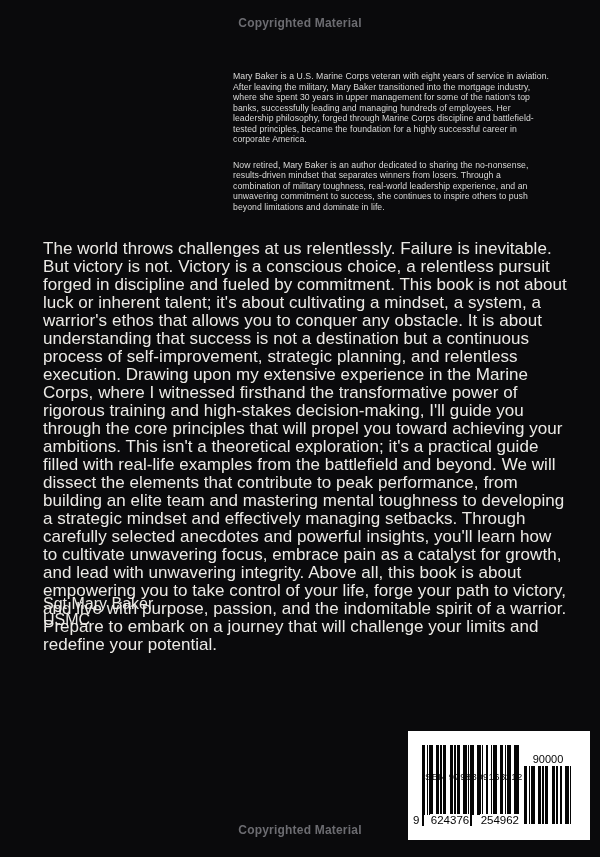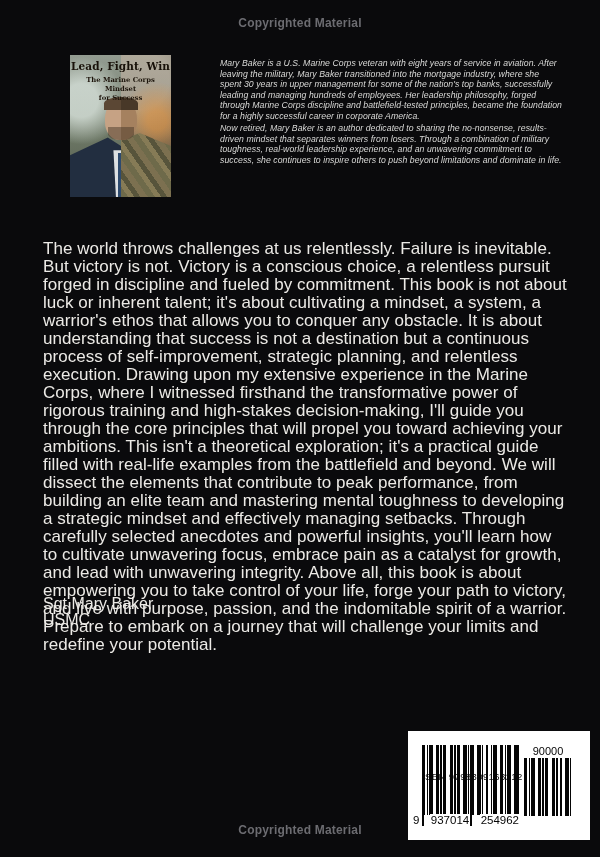--- a/index.html
+++ b/index.html
@@ -91,21 +91,21 @@
     color:#1d150c;
   }
 
   
   .bio {
     position:absolute; left:218px; top:56px; width:347px;
     color:#d9d9d7;
     font-size:8.7px; line-height:10.55px;
     letter-spacing:.05px;
   }
-  .bio p { margin:2px;font-style:italic; }
+  .bio p { margin:15px; }
 
   
   .description {
     position:absolute; left:43px; top:240px; width:525px;
     color:#eceae6;
     font-size:17px; line-height:18px;
     letter-spacing:.05px;
   }
   .signature {
     position:absolute; left:43px; top:596px;
@@ -143,48 +143,34 @@
   .g-mid  { left:58px; }
   .g-right{ left:105.3px; }
   .digits {
     position:absolute; left:0; top:69px; width:108px;
     display:flex; justify-content:space-between;
     background:transparent;
     font-size:11.5px; line-height:13px; color:#050505;
   }
   .digits span { background:#fff; padding:0 1px; }
   .barcode-supp {
-    position:absolute; left:116px; top:14px; width:48px;
+    position:absolute; left:116px; top:22px; width:48px;
   }
   .supp-label {
     text-align:center; font-size:11px; line-height:12px; color:#050505;
   }
   .supp-bars { width:100%; height:58px; margin-top:1px; }
 </style>
 </head>
 <body>
 
 <div class="page">
 
   <div class="copyright top">Copyrighted Material</div>
 
-  <div class="cover">
-    <div class="cover-bg-left"></div>
-    <div class="cover-bg-right"></div>
-    <div class="man-suit"></div>
-    <div class="man-shirt"></div>
-    <div class="man-tie"></div>
-    <div class="man-camo"></div>
-    <div class="man-head"></div>
-    <div class="cover-title">Lead, Fight, Win</div>
-    <div class="cover-subtitle">
-      <div>The Marine Corps Mindset</div>
-      <div>for Success</div>
-    </div>
-  </div>
 
   <div class="bio">
     <p>Mary Baker is a U.S. Marine Corps veteran with eight years of service in aviation. After leaving the military, Mary Baker transitioned into the mortgage industry, where she spent 30 years in upper management for some of the nation's top banks, successfully leading and managing hundreds of employees. Her leadership philosophy, forged through Marine Corps discipline and battlefield-tested principles, became the foundation for a highly successful career in corporate America.</p>
     <p>Now retired, Mary Baker is an author dedicated to sharing the no-nonsense, results-driven mindset that separates winners from losers. Through a combination of military toughness, real-world leadership experience, and an unwavering commitment to success, she continues to inspire others to push beyond limitations and dominate in life.</p>
   </div>
 
   <div class="description">The world throws challenges at us relentlessly. Failure is inevitable. But victory is not. Victory is a conscious choice, a relentless pursuit forged in discipline and fueled by commitment. This book is not about luck or inherent talent; it's about cultivating a mindset, a system, a warrior's ethos that allows you to conquer any obstacle. It is about understanding that success is not a destination but a continuous process of self-improvement, strategic planning, and relentless execution. Drawing upon my extensive experience in the Marine Corps, where I witnessed firsthand the transformative power of rigorous training and high-stakes decision-making, I'll guide you through the core principles that will propel you toward achieving your ambitions. This isn't a theoretical exploration; it's a practical guide filled with real-life examples from the battlefield and beyond. We will dissect the elements that contribute to peak performance, from building an elite team and mastering mental toughness to developing a strategic mindset and effectively managing setbacks. Through carefully selected anecdotes and powerful insights, you'll learn how to cultivate unwavering focus, embrace pain as a catalyst for growth, and lead with unwavering integrity. Above all, this book is about empowering you to take control of your life, forge your path to victory, and live with purpose, passion, and the indomitable spirit of a warrior. Prepare to embark on a journey that will challenge your limits and redefine your potential.</div>
 
   <div class="signature">
     <div>Sgt Mary Baker</div>
@@ -193,21 +179,21 @@
 
   <div class="barcode-box">
     <div class="isbn-label">ISBN 9798309163212</div>
     <div class="barcode-main">
       <div class="bars main-bars"></div>
       <div class="guard g-left"></div>
       <div class="guard g-mid"></div>
       <div class="guard g-right"></div>
       <div class="digits">
         <span>9</span>
-        <span>937014</span>
+        <span>624376</span>
         <span>254962</span>
       </div>
     </div>
     <div class="barcode-supp">
       <div class="supp-label">90000</div>
       <div class="bars supp-bars"></div>
     </div>
   </div>
 
   <div class="copyright bottom">Copyrighted Material</div>

